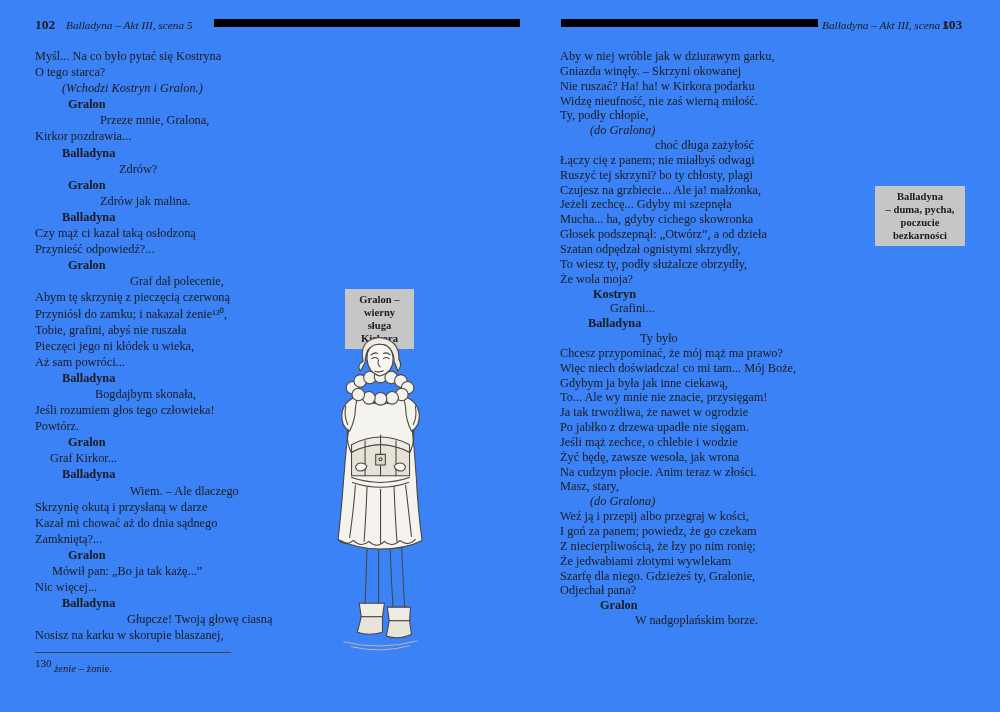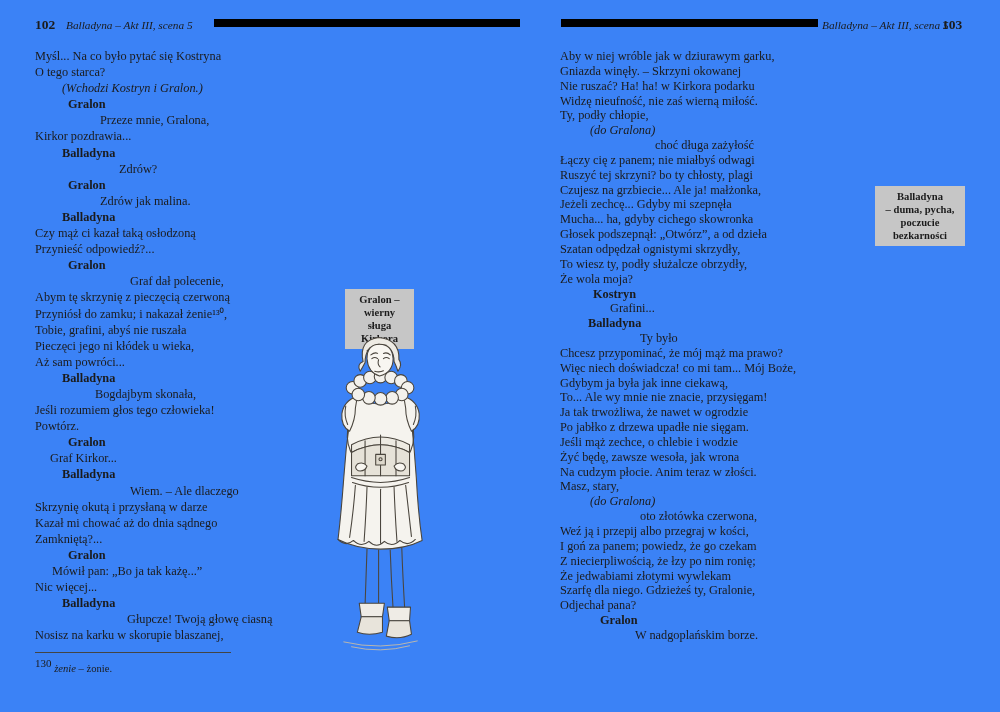--- a/index.html
+++ b/index.html
@@ -115,21 +115,20 @@
       <div class="line v">Więc niech doświadcza! co mi tam... Mój Boże,</div>
       <div class="line v">Gdybym ja była jak inne ciekawą,</div>
       <div class="line v">To... Ale wy mnie nie znacie, przysięgam!</div>
       <div class="line v">Ja tak trwożliwa, że nawet w ogrodzie</div>
       <div class="line v">Po jabłko z drzewa upadłe nie sięgam.</div>
       <div class="line v">Jeśli mąż zechce, o chlebie i wodzie</div>
       <div class="line v">Żyć będę, zawsze wesoła, jak wrona</div>
       <div class="line v">Na cudzym płocie. Anim teraz w złości.</div>
       <div class="line v">Masz, stary,</div>
       <div class="line st" style="margin-left: 30px;">(do Gralona)</div>
-      <div class="line v" style="margin-left: 80px;">oto złotówka czerwona,</div>
       <div class="line v">Weź ją i przepij albo przegraj w kości,</div>
       <div class="line v">I goń za panem; powiedz, że go czekam</div>
       <div class="line v">Z niecierpliwością, że łzy po nim ronię;</div>
       <div class="line v">Że jedwabiami złotymi wywlekam</div>
       <div class="line v">Szarfę dla niego. Gdzieżeś ty, Gralonie,</div>
       <div class="line v">Odjechał pana?</div>
       <div class="line n" style="margin-left: 40px;">Gralon</div>
       <div class="line v" style="margin-left: 75px;">W nadgoplańskim borze.</div>
     </div>
 

